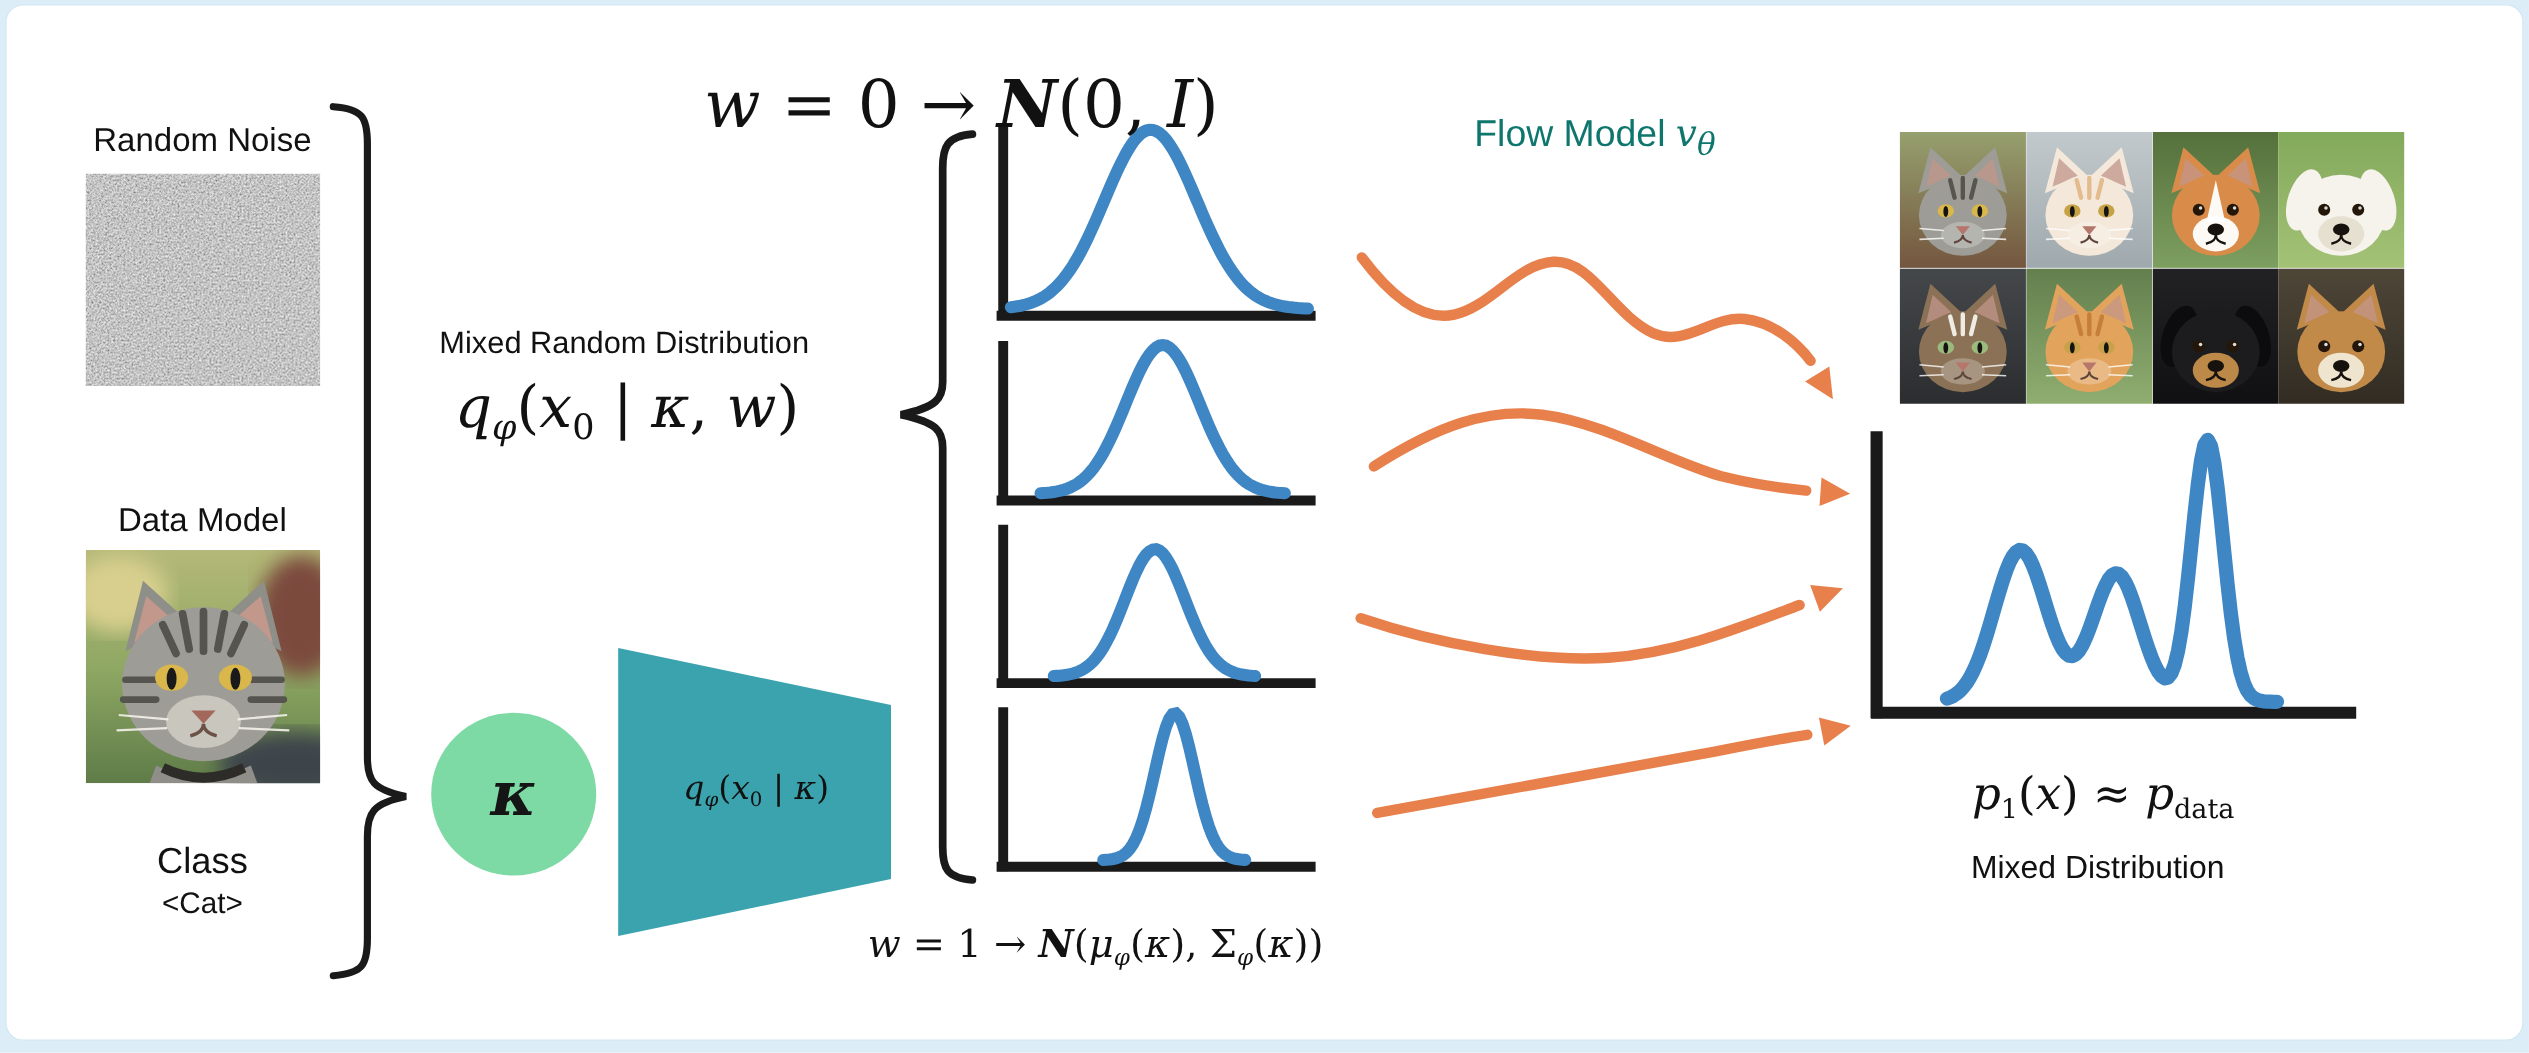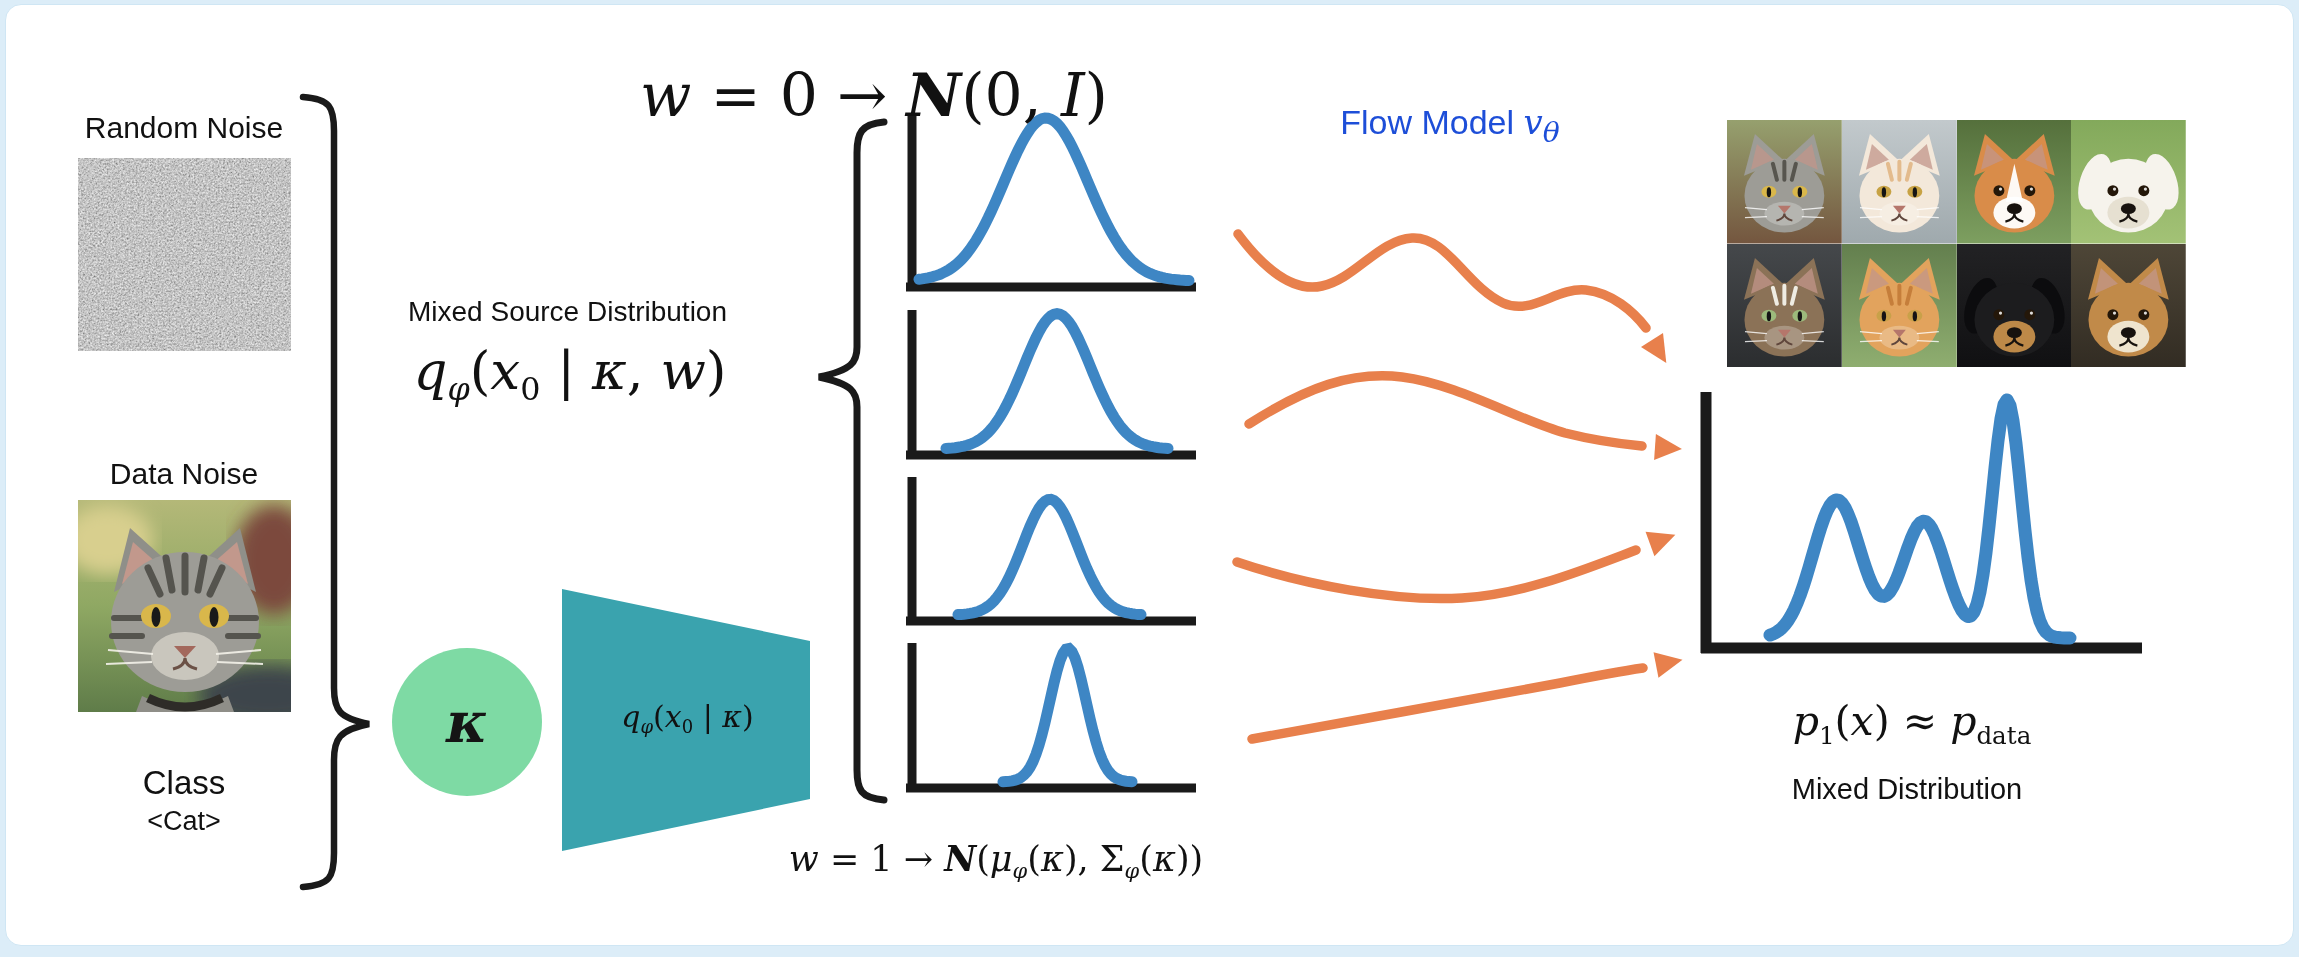--- a/index.html
+++ b/index.html
@@ -85,21 +85,21 @@
         <feFuncG type="linear" slope="1.4" intercept="-0.1"></feFuncG>
         <feFuncB type="linear" slope="1.4" intercept="-0.1"></feFuncB>
         <feFuncA type="linear" slope="0" intercept="1"></feFuncA>
         </feComponentTransfer>
     </filter>
   </defs>
   <rect width="213" height="193" fill="#9a9a9a"></rect>
   <rect width="213" height="193" filter="url(#nz)" opacity="0.85"></rect>
 </svg>
 
-<div class="abs ctr sans" style="left:59px;top:457px;width:250px;font-size:30px">Data Noise</div>
+<div class="abs ctr sans" style="left:59px;top:457px;width:250px;font-size:30px">Data Model</div>
 
 <svg class="abs" style="left:78px;top:500px" width="213" height="212" viewBox="0 0 213 212">
   <defs>
     <linearGradient id="catbg" x1="0" y1="0" x2="0" y2="1">
       <stop offset="0" stop-color="#b4b878"></stop>
         <stop offset="0.5" stop-color="#8fa863"></stop>
       <stop offset="1" stop-color="#5f7c49"></stop>
     </linearGradient>
     <filter id="blur9">
         <feGaussianBlur stdDeviation="9"></feGaussianBlur>
@@ -129,29 +129,29 @@
   <path d="M70,198 q37,18 74,0" stroke="#2e2c28" stroke-width="9" fill="none"></path>
 </svg>
 
 <div class="abs ctr sans" style="left:59px;top:764px;width:250px;font-size:33px">Class</div>
 <div class="abs ctr sans" style="left:59px;top:806px;width:250px;font-size:27px">&lt;Cat&gt;</div>
 
 <div id="kappa-circle" class="abs" style="left: 392px; top: 648px; width: 150px; height: 148px; background: rgb(126, 218, 164);">
   <span class="k"><i>κ</i></span>
 </div>
 
-<div class="abs ctr sans" style="left:380px;top:296px;width:375px;font-size:28px">Mixed Source Distribution</div>
+<div class="abs ctr sans" style="left:380px;top:296px;width:375px;font-size:28px">Mixed Random Distribution</div>
 <div class="abs ctr math" style="left:350px;top:340px;width:440px;font-size:53px"><i>q</i><sub><i>φ</i></sub>(<i>x</i><sub>0</sub> | <i>κ</i>, <i>w</i>)</div>
 
 <div class="abs ctr math" style="left:620px;top:60px;width:508px;font-size:60px"><i>w</i> = 0 → <span class="cal">N</span>(0, <i>I</i>)</div>
 <div class="abs ctr math" style="left:676px;top:838px;width:640px;font-size:35px"><i>w</i> = 1 → <span class="cal">N</span>(<i>μ</i><sub><i>φ</i></sub>(<i>κ</i>), Σ<sub><i>φ</i></sub>(<i>κ</i>))</div>
 
 <div class="abs ctr math" style="left:575px;top:699px;width:225px;font-size:30px"><i>q</i><sub><i>φ</i></sub>(<i>x</i><sub>0</sub> | <i>κ</i>)</div>
 
-<div class="abs ctr sans" style="left: 1280px; top: 102px; width: 340px; font-size: 34px; color: #1d4ed8;">Flow Model <i class="math">v</i><sub class="math"><i>θ</i></sub></div>
+<div class="abs ctr sans" style="left: 1280px; top: 102px; width: 340px; font-size: 34px; color: #0f766e;">Flow Model <i class="math">v</i><sub class="math"><i>θ</i></sub></div>
 
 <div id="animal-grid" class="abs" style="left:1727px;top:120px;width:459px;height:247px">
     <svg viewBox="0 0 115 124" preserveAspectRatio="none">
       <defs>
         <linearGradient id="gbg0" x1="0" y1="0" x2="0" y2="1">
           <stop offset="0" stop-color="#96a06e"></stop>
           <stop offset="1" stop-color="#74563f"></stop>
         </linearGradient>
       </defs>
       <rect width="115" height="124" fill="url(#gbg0)"></rect>

